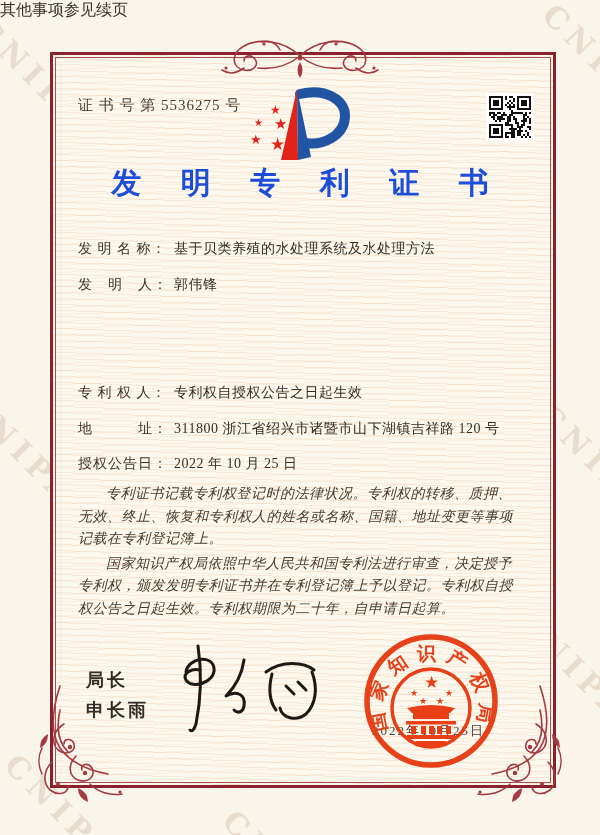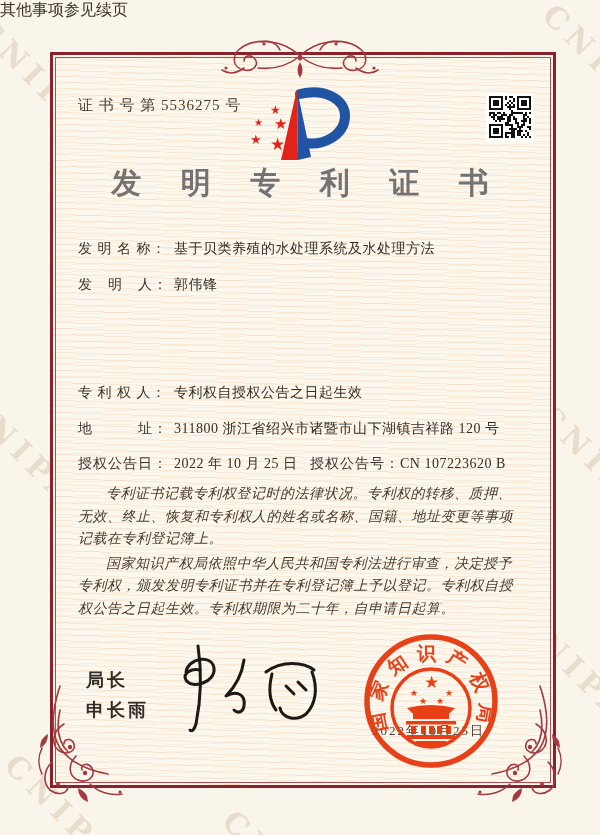--- a/index.html
+++ b/index.html
@@ -30,21 +30,21 @@
     position:absolute; left:2px; top:2px; right:2px; bottom:2px;
     border:1px solid #a85056;
   }
   .ornament{position:absolute; z-index:3; pointer-events:none;}
   .cert-no{position:absolute; left:78px; top:96px; font-size:15px; letter-spacing:1px; color:#463c33; z-index:4;}
   .logo{position:absolute; left:248px; top:84px; z-index:4;}
   .qr{position:absolute; left:486px; top:93px; width:48px; height:48px; background:#ffffff; padding:3px; box-sizing:border-box; z-index:4;}
   .title{
     position:absolute; left:0; top:163px; width:100%; text-align:center;
     font-size:30px; font-weight:bold; letter-spacing:16px; text-indent:16px;
-    color:#737373; z-index:4;
+    color:#1d4ed8; z-index:4;
   }
   .row{position:absolute; left:78px; font-size:14px; z-index:4; white-space:nowrap;}
   .lbl{display:inline-block; width:96px; white-space:pre; color:#3c342c; letter-spacing:1px;}
   .val{color:#352e27; letter-spacing:0.5px;}
   .lbl2{position:absolute; left:232px; white-space:pre; letter-spacing:1px;}
   .body-text{
     position:absolute; left:78px; top:483px; width:446px; z-index:4;
     font-style:italic; font-size:14px; line-height:22.5px; color:#463b30;
     letter-spacing:0.5px;
   }
@@ -302,21 +302,20 @@
     <span class="lbl">发　明　人：</span><span class="val">郭伟锋</span>
   </div>
   <div class="row" style="top:384px;">
     <span class="lbl">专 利 权 人：</span><span class="val">专利权自授权公告之日起生效</span>
   </div>
   <div class="row" style="top:420px;">
     <span class="lbl">地　　　址：</span><span class="val">311800 浙江省绍兴市诸暨市山下湖镇吉祥路 120 号</span>
   </div>
   <div class="row" style="top:455px;">
     <span class="lbl">授权公告日：</span><span class="val">2022 年 10 月 25 日</span>
-    <span class="lbl2"><span>授权公告号：</span><span class="val">CN 107223620 B</span></span>
   </div>
 
   <div class="body-text">
     <p>专利证书记载专利权登记时的法律状况。专利权的转移、质押、无效、终止、恢复和专利权人的姓名或名称、国籍、地址变更等事项记载在专利登记簿上。</p>
     <p>国家知识产权局依照中华人民共和国专利法进行审查，决定授予专利权，颁发发明专利证书并在专利登记簿上予以登记。专利权自授权公告之日起生效。专利权期限为二十年，自申请日起算。</p>
   </div>
 
   <div class="officer">
     <div>局长</div>
     <div>申长雨</div>

